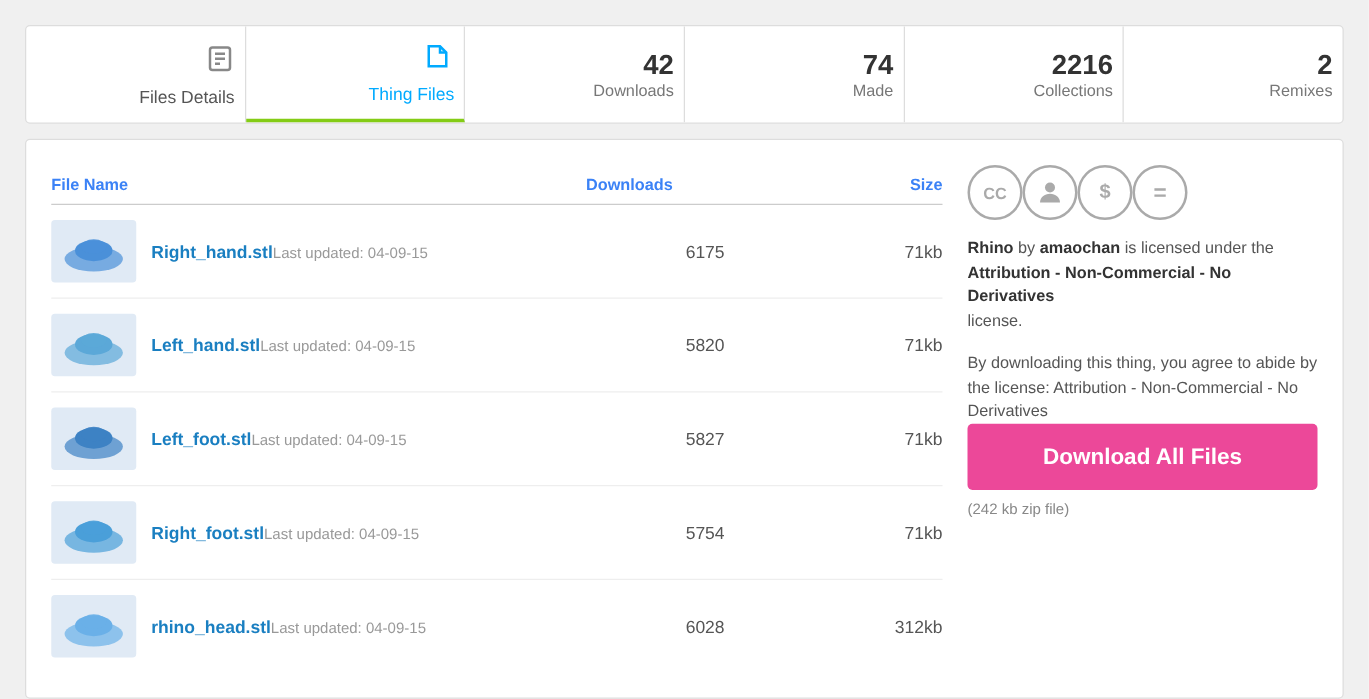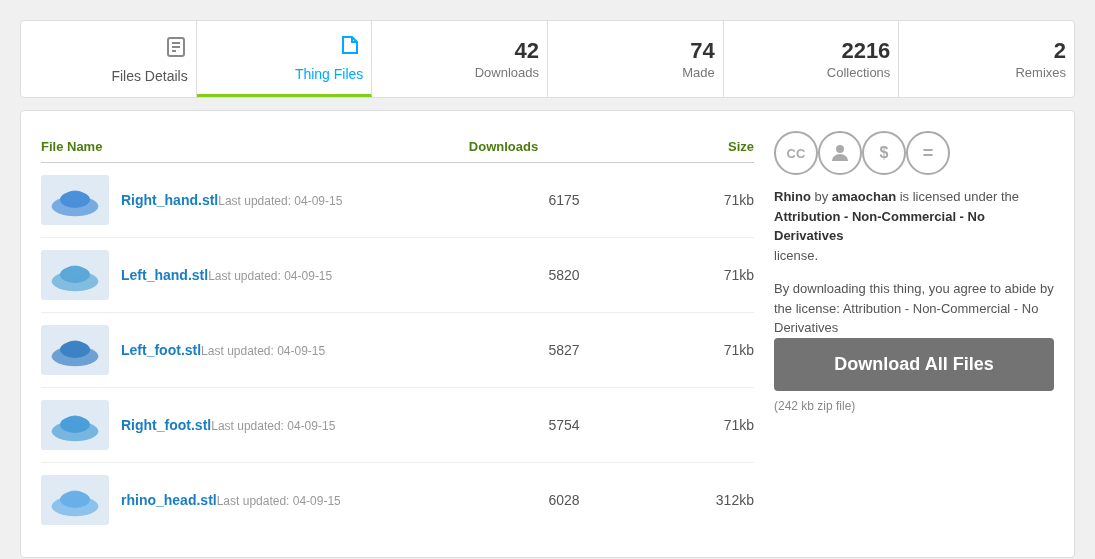--- a/index.html
+++ b/index.html
@@ -52,21 +52,21 @@
     }
 
     
     .file-list { flex: 1; }
     .file-table-header {
       display: flex;
       align-items: center;
       padding: 8px 0;
       border-bottom: 1px solid #ccc;
       font-weight: bold;
-      color: #4d7c0f;
+      color: #3b82f6;
       font-size: 13px;
     }
     .col-name { flex: 3; }
     .col-downloads { flex: 1; }
     .col-size { flex: 1; text-align: right; }
 
     .file-row {
       display: flex;
       align-items: center;
       padding: 12px 0;
@@ -101,21 +101,21 @@
       border: 2px solid #aaa;
       display: flex; align-items: center; justify-content: center;
       font-size: 18px; color: #aaa; font-weight: bold;
     }
     .license-text { font-size: 13px; color: #555; margin-bottom: 14px; line-height: 1.5; }
     .license-text strong { font-weight: bold; color: #333; }
     .download-info-text { font-size: 13px; color: #555; line-height: 1.5; }
     .download-all-btn {
       display: block;
       width: 100%;
-      background: #737373;
+      background: #ec4899;
       color: #fff;
       border: none;
       border-radius: 4px;
       padding: 16px;
       font-size: 18px;
       font-weight: bold;
       cursor: pointer;
       text-align: center;
       margin-bottom: 8px;
     }

